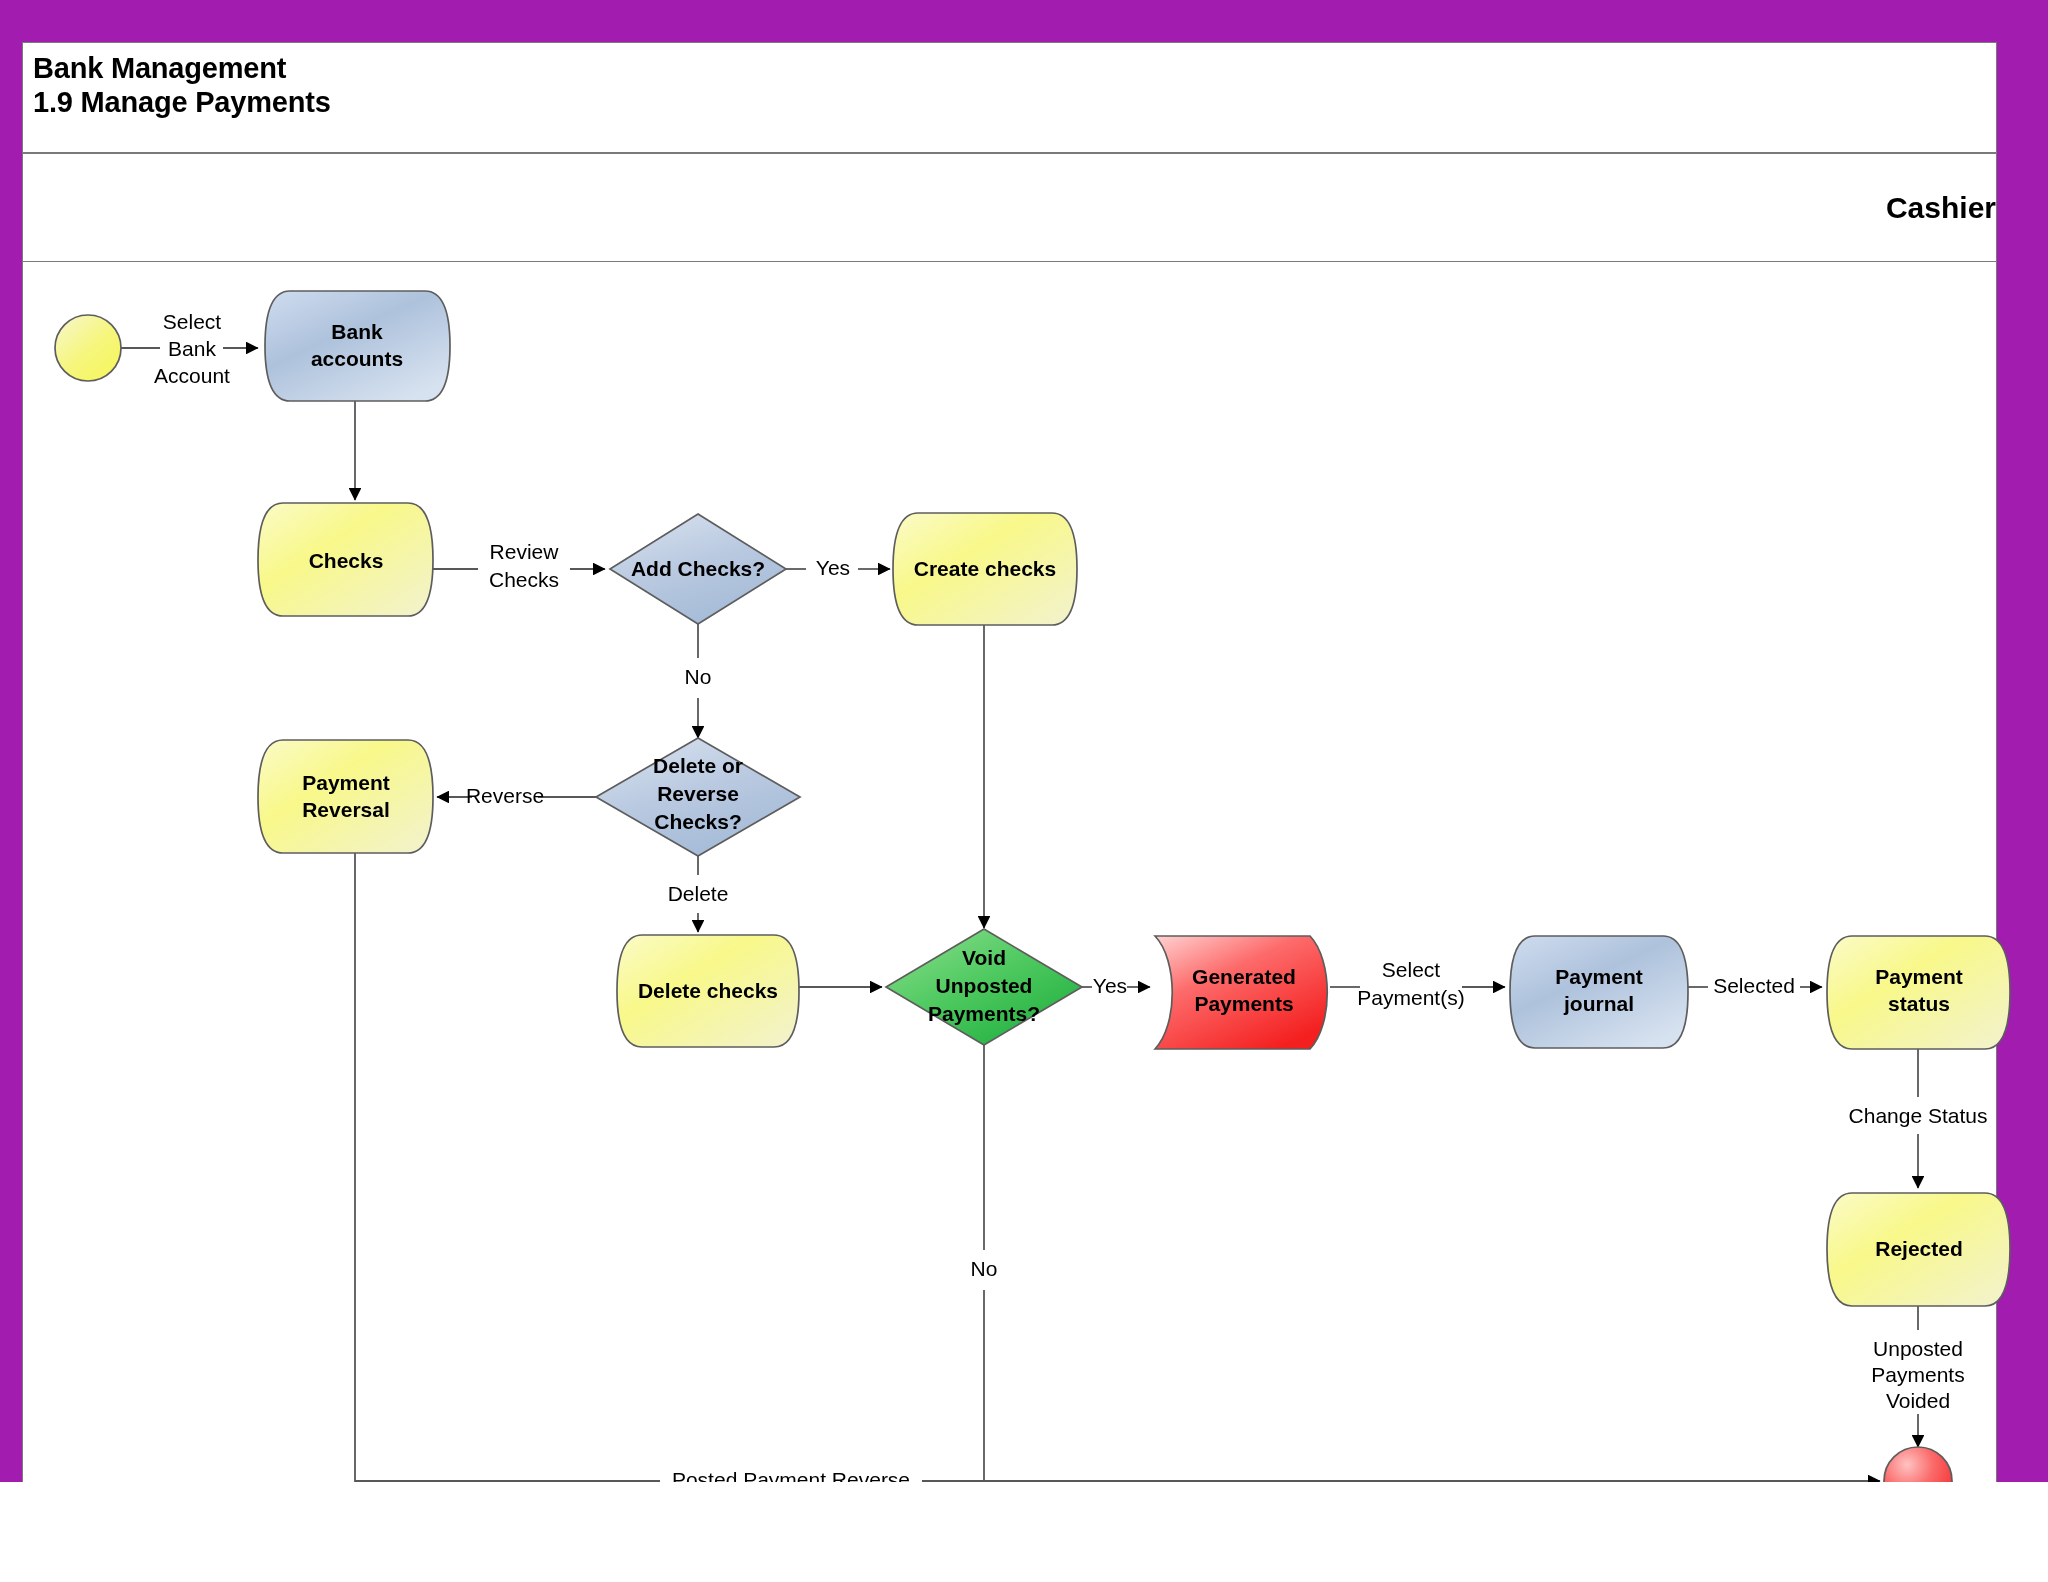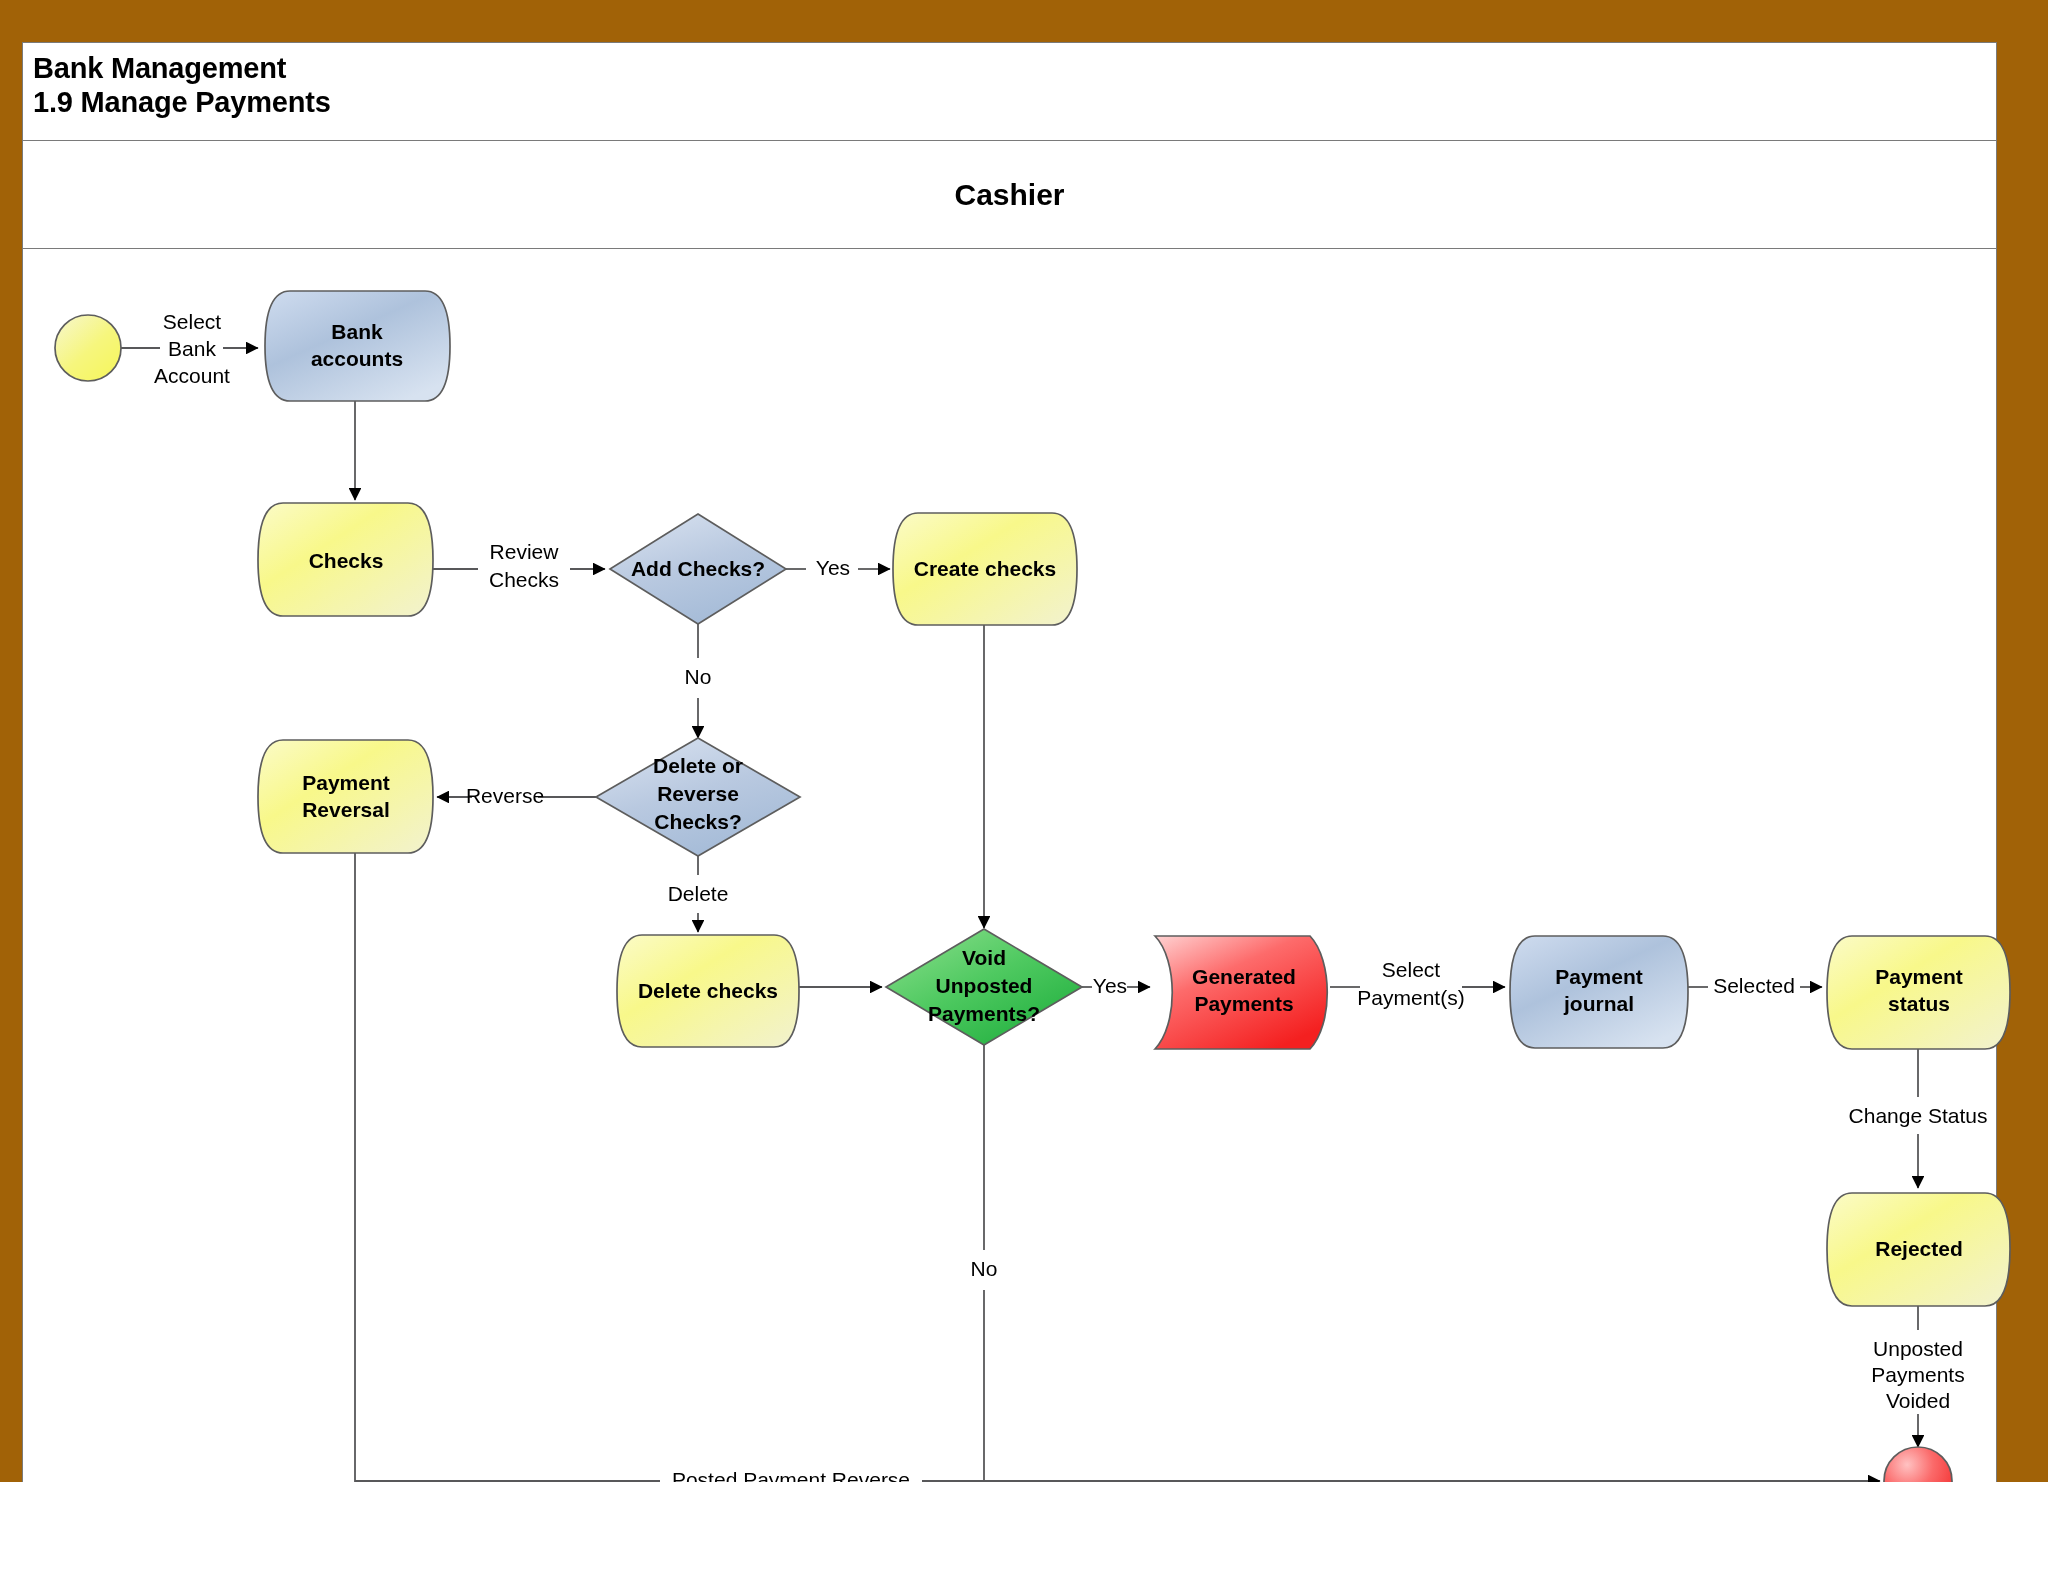--- a/index.html
+++ b/index.html
@@ -6,21 +6,21 @@
   html, body {
     margin: 0;
     padding: 0;
     background: #ffffff;
     font-family: "Liberation Sans", sans-serif;
   }
   #page {
     position: relative;
     width: 2048px;
     height: 1482px;
-    background: #a16207;
+    background: #a21caf;
     overflow: hidden;
   }
   
   .frame {
     position: absolute;
     left: 22px;
     top: 42px;
     width: 1975px;
     height: 1501px;
     box-sizing: border-box;
@@ -42,29 +42,29 @@
     font-size: 29px;
     font-weight: bold;
     color: #000000;
     line-height: 1.18;
     letter-spacing: -0.2px;
     white-space: nowrap;
   }
   .lane-header {
     position: absolute;
     left: 22px;
-    top: 140px;
+    top: 153px;
     width: 1975px;
     height: 109px;
     box-sizing: border-box;
     border: 1.6px solid #7a7a7a;
     background: #ffffff;
     display: flex;
     align-items: center;
-    justify-content: center;
+    justify-content: flex-end;
   }
   .lane-header-label {
     font-size: 30px;
     font-weight: bold;
     color: #000000;
   }
   
   #canvas {
     position: absolute;
     left: 0;

